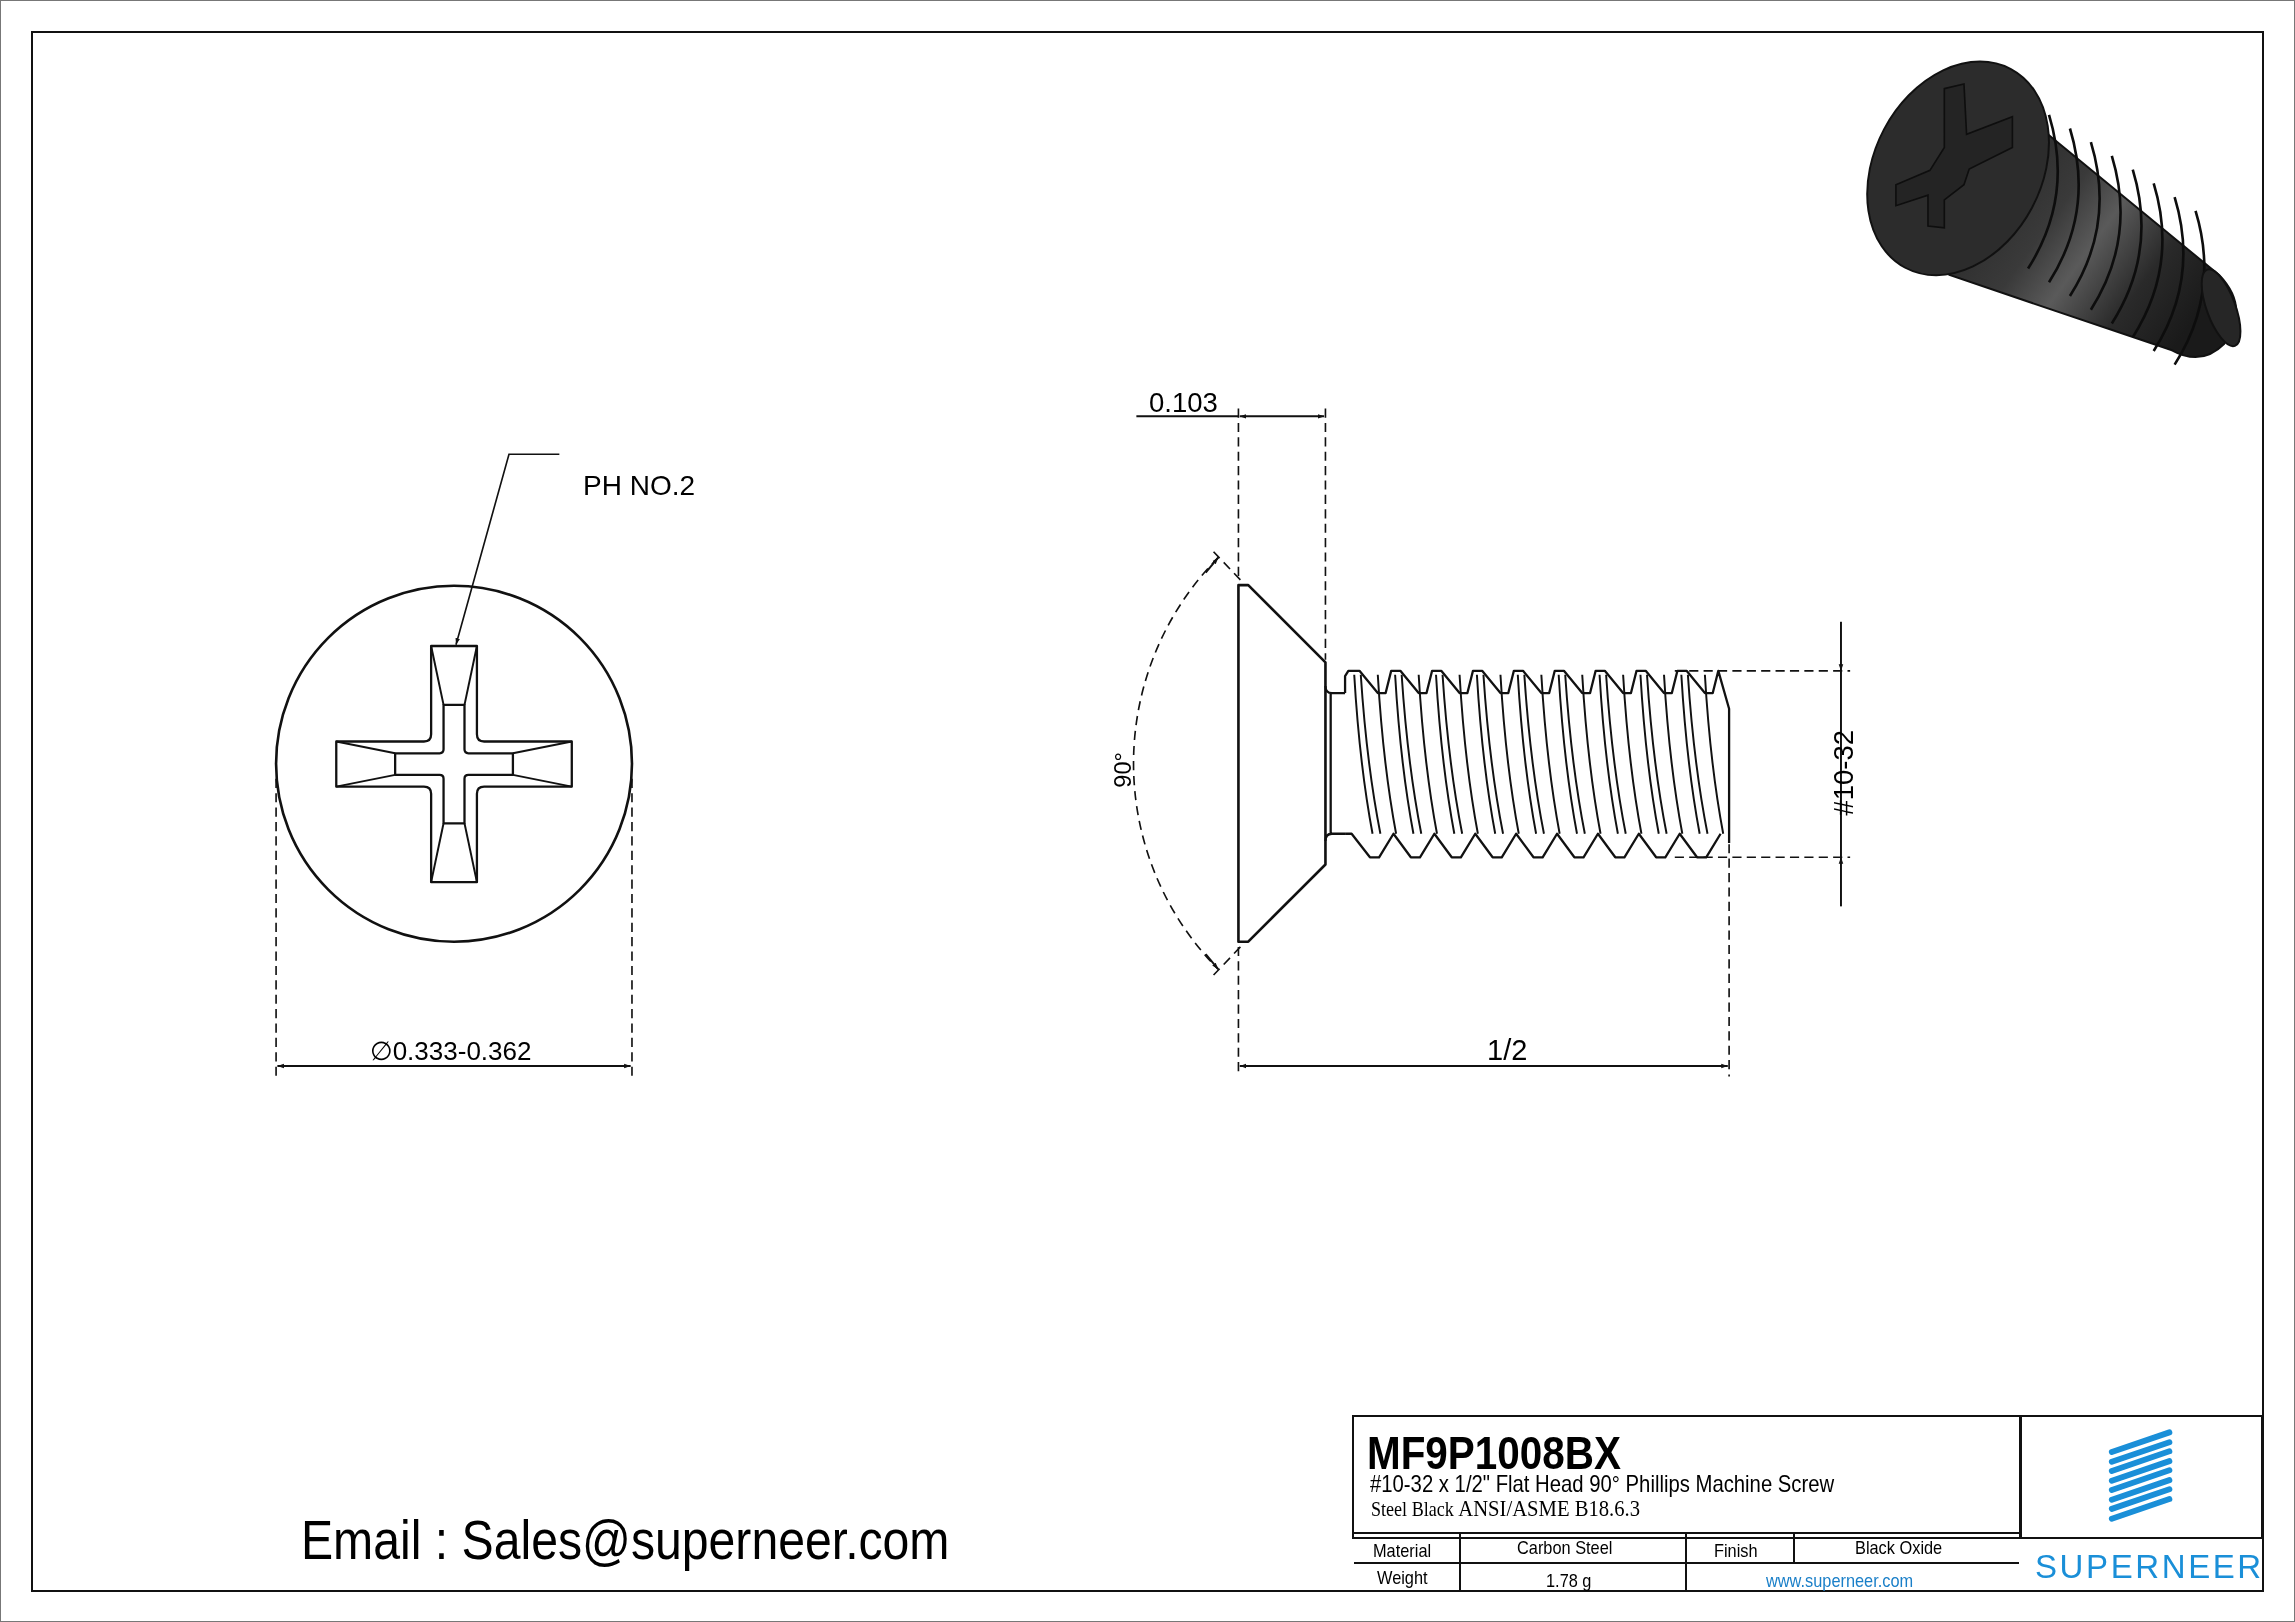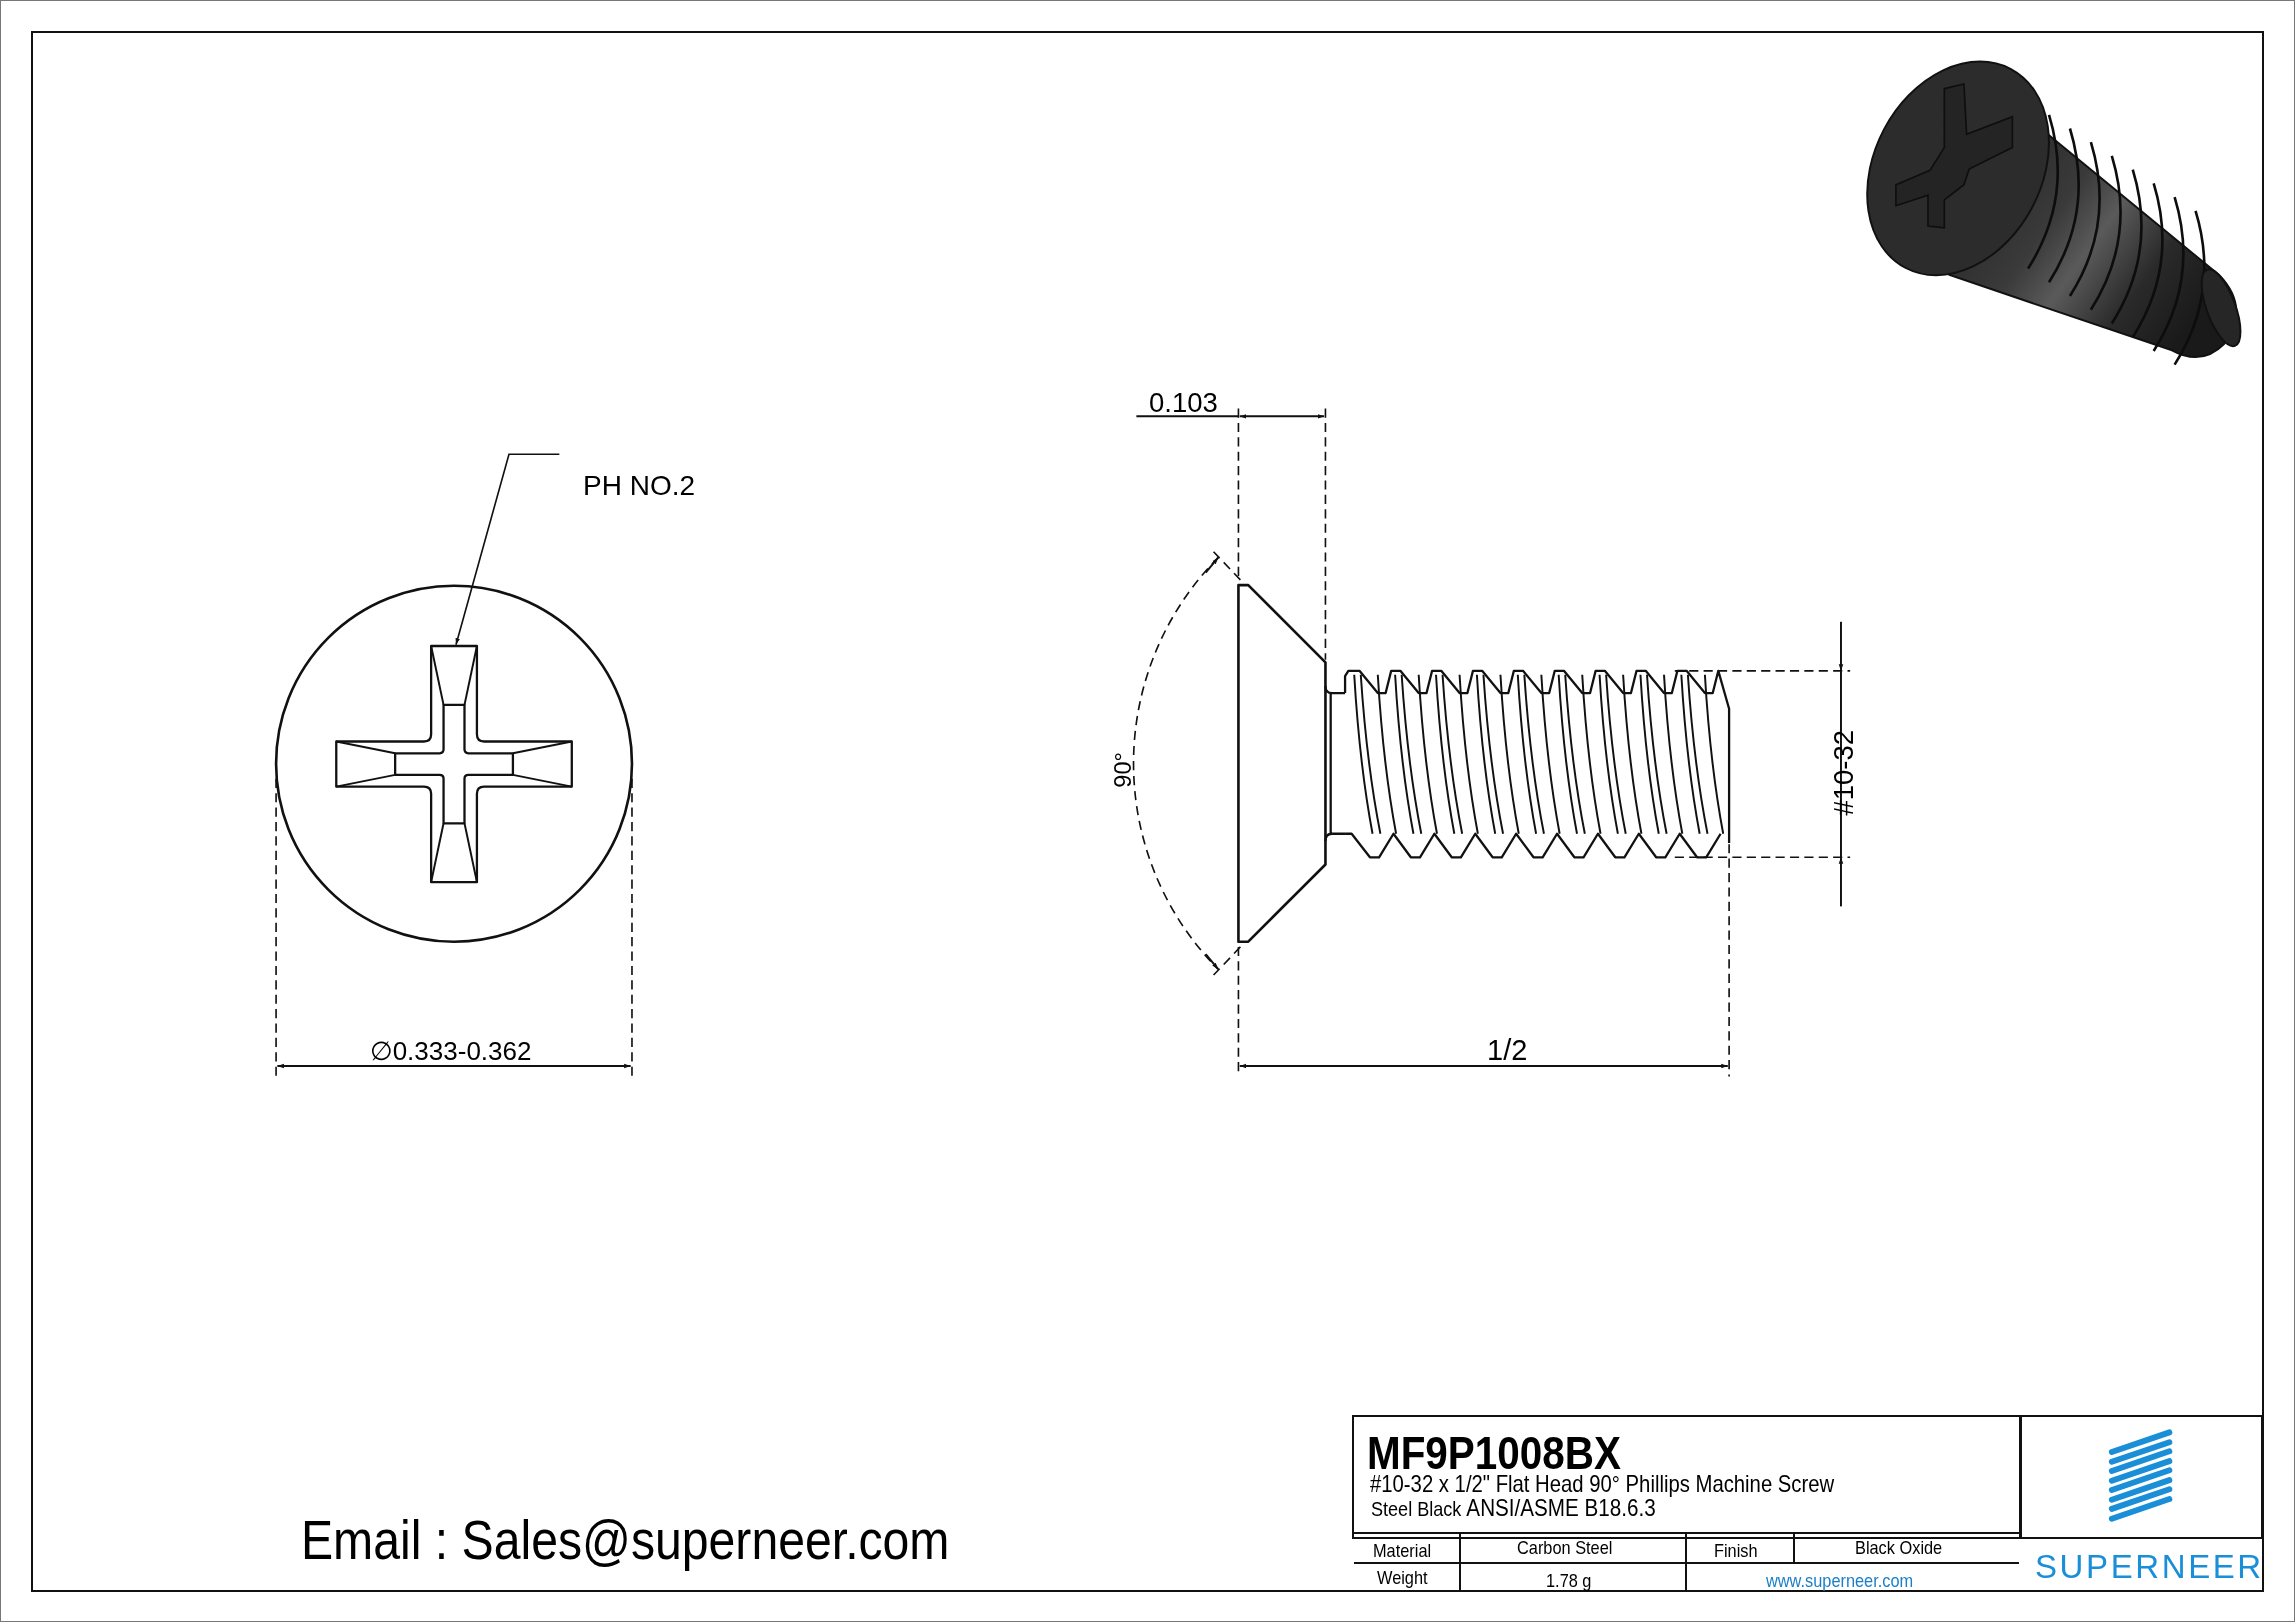--- a/index.html
+++ b/index.html
@@ -15,21 +15,21 @@
   .dim-dia { left: 370px; top: 1038px; font-size: 26px; }
   .dim-half { left: 1487px; top: 1036px; font-size: 29px; }
   .dim-thread { left: 1801px; top: 759px; font-size: 27.5px; transform: rotate(-90deg); transform-origin: center center; }
   .dim-angle { left: 1106px; top: 758px; font-size: 23.6px; transform: rotate(-90deg); transform-origin: center center; }
 
   
   .tb { position: absolute; left: 1352px; top: 1415px; width: 911px; height: 124px; border: 2.6px solid #111; box-sizing: border-box; }
   .tb-logo-div { position: absolute; left: 665px; top: 0; width: 2.6px; height: 100%; background: #111; }
   .tb-title { position: absolute; left: 13px; top: 11.8px; font-size: 47px; font-weight: bold; }
   .tb-desc1 { position: absolute; left: 15.7px; top: 56px; font-size: 23.6px; }
-  .tb-desc2 { position: absolute; left: 17px; top: 79px; font-size: 21px; }
+  .tb-desc2 { position: absolute; left: 17px; top: 79px; font-size: 21px; font-family: Liberation Serif, serif; }
   .tb-desc2 .std { font-size: 24px; }
   .tb-table { position: absolute; left: 0; top: 115px; width: 665px; height: 58px; border-top: 2.6px solid #111; box-sizing: border-box; }
   .tb-cell { position: absolute; box-sizing: border-box; font-size: 19px; text-align: center; line-height: 1; }
   .tb-vline { position: absolute; top: 0; width: 2px; background: #111; }
   .tb-hline { position: absolute; left: 0; height: 2px; width: 665px; background: #111; }
   .brand { position: absolute; left: 2035px; top: 1550px; font-size: 33px; font-weight: normal; color: #1a8fd8; letter-spacing: 2.6px; }
   .url { color: #1a7fc8; }
 </style>
 </head>
 <body>

